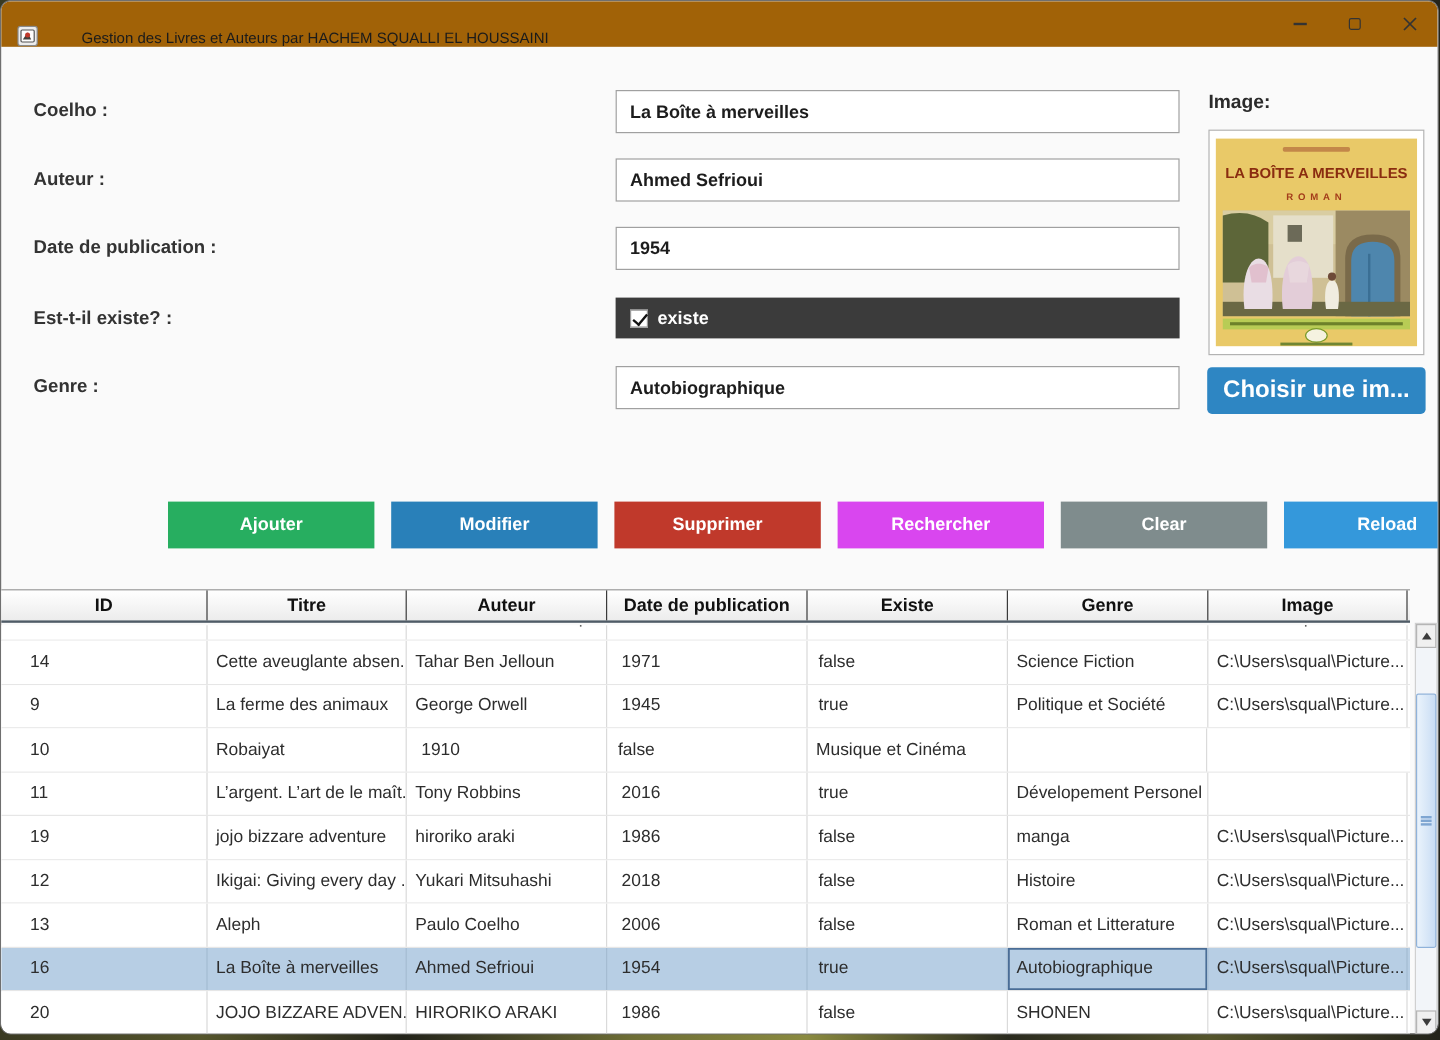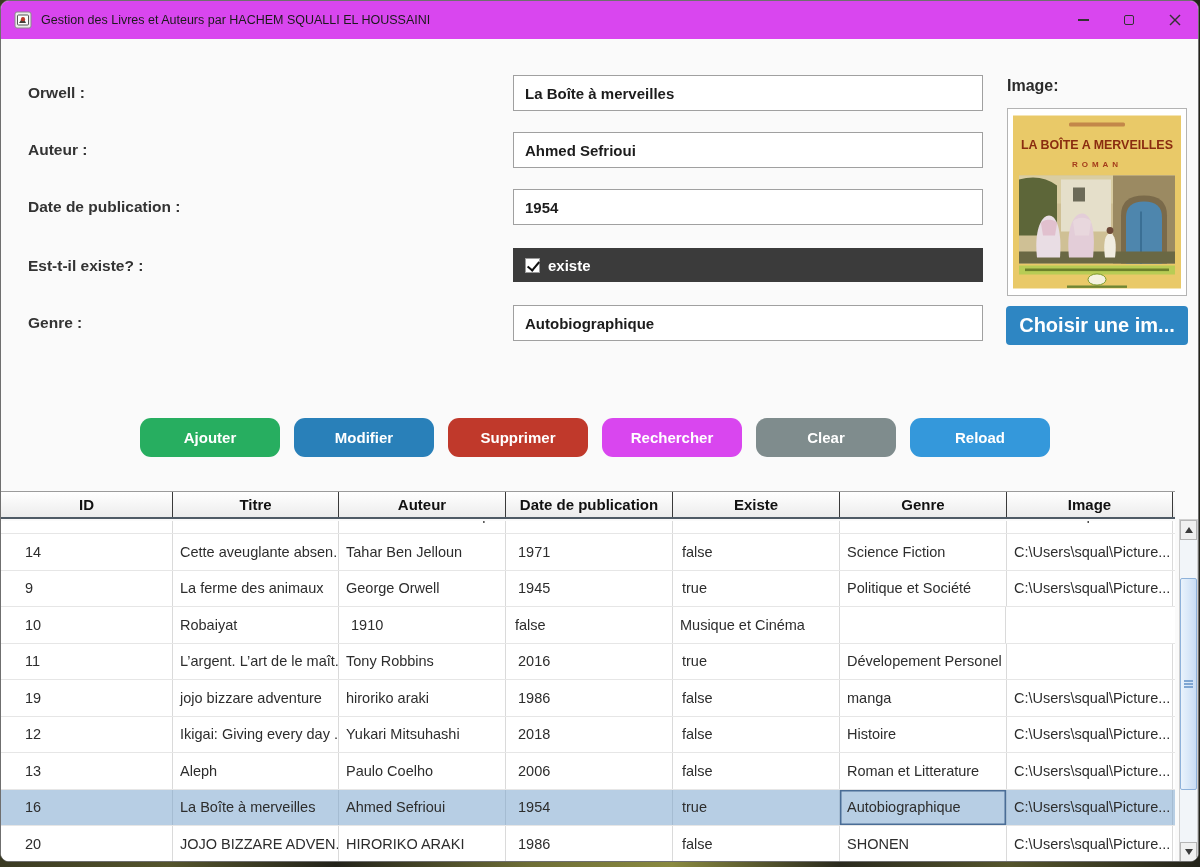--- a/index.html
+++ b/index.html
@@ -6,21 +6,21 @@
   html,body { width:1200px; height:867px; overflow:hidden; font-family:"Liberation Sans", sans-serif; }
   body { position:relative; background:#23221a; }
 
   .desktop-strip { position:absolute; inset:0; z-index:0;
     background:linear-gradient(90deg,#3a3a22 0%,#55552c 14%,#23231a 28%,#6e6e36 44%,#8a8a40 56%,#2a2a1e 70%,#55552c 84%,#23231a 100%); }
 
   .window { position:absolute; left:0; top:0; width:1199px; height:862px; z-index:1;
     background:#fafafa; border:1px solid #6f6f6f; border-radius:9px; overflow:hidden; }
 
   
-  .titlebar { position:absolute; left:0; top:0; width:100%; height:38px; display:flex; align-items:center; background:#d946ef; }
+  .titlebar { position:absolute; left:0; top:0; width:100%; height:38px; display:flex; align-items:flex-end; background:#a16207;gap:27px; }
   .app-icon { width:18px; height:18px; margin-left:13px; flex:0 0 auto; }
   .window-title { margin-left:9px; font-size:12.5px; color:#1b1b1b; white-space:nowrap; }
   .win-controls { margin-left:auto; display:flex; height:100%; }
   .win-btn { width:46px; height:100%; display:flex; align-items:center; justify-content:center; cursor:default; }
   .glyph-min { width:11px; height:1.4px; background:#333; }
   .glyph-max { width:10px; height:10px; border:1.4px solid #333; border-radius:2px; }
 
   
   .form-label { position:absolute; left:27px; height:36px; line-height:36px; font-weight:700; font-size:15.5px; color:#333; }
   .text-field { position:absolute; left:512px; width:470px; height:36px; border:1px solid #a0a0a0; background:#fff;
@@ -33,21 +33,21 @@
   .checkbox-label { color:#fff; font-weight:700; font-size:15px; margin-left:8px; }
 
   .image-label { position:absolute; left:1006px; top:76px; width:180px; font-weight:700; font-size:16px; color:#2b2b2b; }
   .book-cover { position:absolute; left:1006px; top:107px; width:180px; height:188px; background:#fff; border:1px solid #b3b3b3; padding:5px; }
   .book-cover svg { width:100%; height:100%; display:block; }
   .choose-btn { position:absolute; left:1005px; top:305px; width:182px; height:39px; border:none; border-radius:4px;
     background:var(--choose,#2e86c3); color:#fff; font-family:"Liberation Sans", sans-serif; font-weight:700; font-size:20px; cursor:pointer; }
 
   
   .actions-row { position:absolute; left:139px; top:417px; display:flex; gap:14px; }
-  .action-btn { width:140px; height:39px; border:none; border-radius:11px; color:#fff;
+  .action-btn { width:172px; height:39px; border:none; border-radius:0; color:#fff;
     font-family:"Liberation Sans", sans-serif; font-weight:700; font-size:15px; cursor:pointer; }
 
   
   .table-header { position:absolute; left:0; top:490px; width:1174px; height:28px; display:flex;
     background:linear-gradient(#ffffff,#ececec); border-top:1px solid #9b9b9b; border-bottom:2px solid #4f5b66; }
   .th { display:flex; align-items:center; justify-content:center; font-weight:700; font-size:15px; color:#111;
     border-right:1px solid #3a3a3a; height:100%; overflow:hidden; white-space:nowrap; }
 
   .clip-viewport { position:absolute; left:0; top:520px; width:1174px; height:13px; overflow:hidden; background:#fff; }
   .clip-viewport .tr { margin-top:-23.5px; }
@@ -98,21 +98,21 @@
         </div>
       <div class="win-btn">
         <svg width="12" height="12" viewBox="0 0 12 12">
           <line x1="1" y1="1" x2="11" y2="11" stroke="#333" stroke-width="1.4"></line>
           <line x1="11" y1="1" x2="1" y2="11" stroke="#333" stroke-width="1.4"></line>
         </svg>
       </div>
     </div>
   </div>
 
-  <div class="form-label" style="top:74px">Orwell :</div>
+  <div class="form-label" style="top:74px">Coelho :</div>
   <div class="form-label" style="top:131px">Auteur :</div>
   <div class="form-label" style="top:188px">Date de publication :</div>
   <div class="form-label" style="top:247px">Est-t-il existe? :</div>
   <div class="form-label" style="top:304px">Genre :</div>
 
   <input class="text-field" style="top: 74px;" value="La Boîte à merveilles">
   <input class="text-field" style="top: 131px;" value="Ahmed Sefrioui">
   <input class="text-field" style="top: 188px;" value="1954">
   <div class="checkbox-bar">
     <span class="checkmark"></span>

